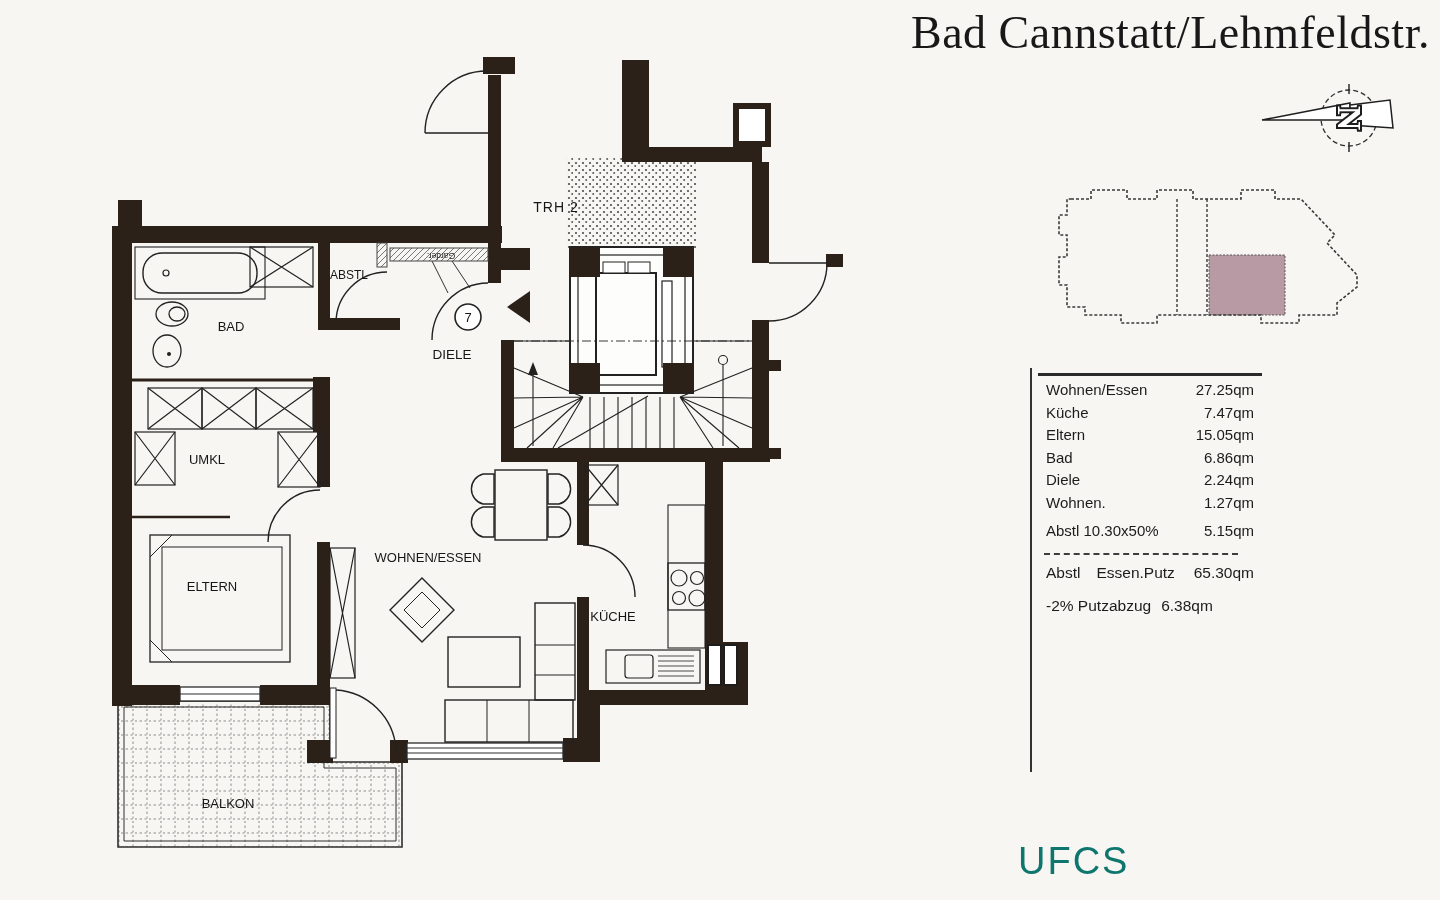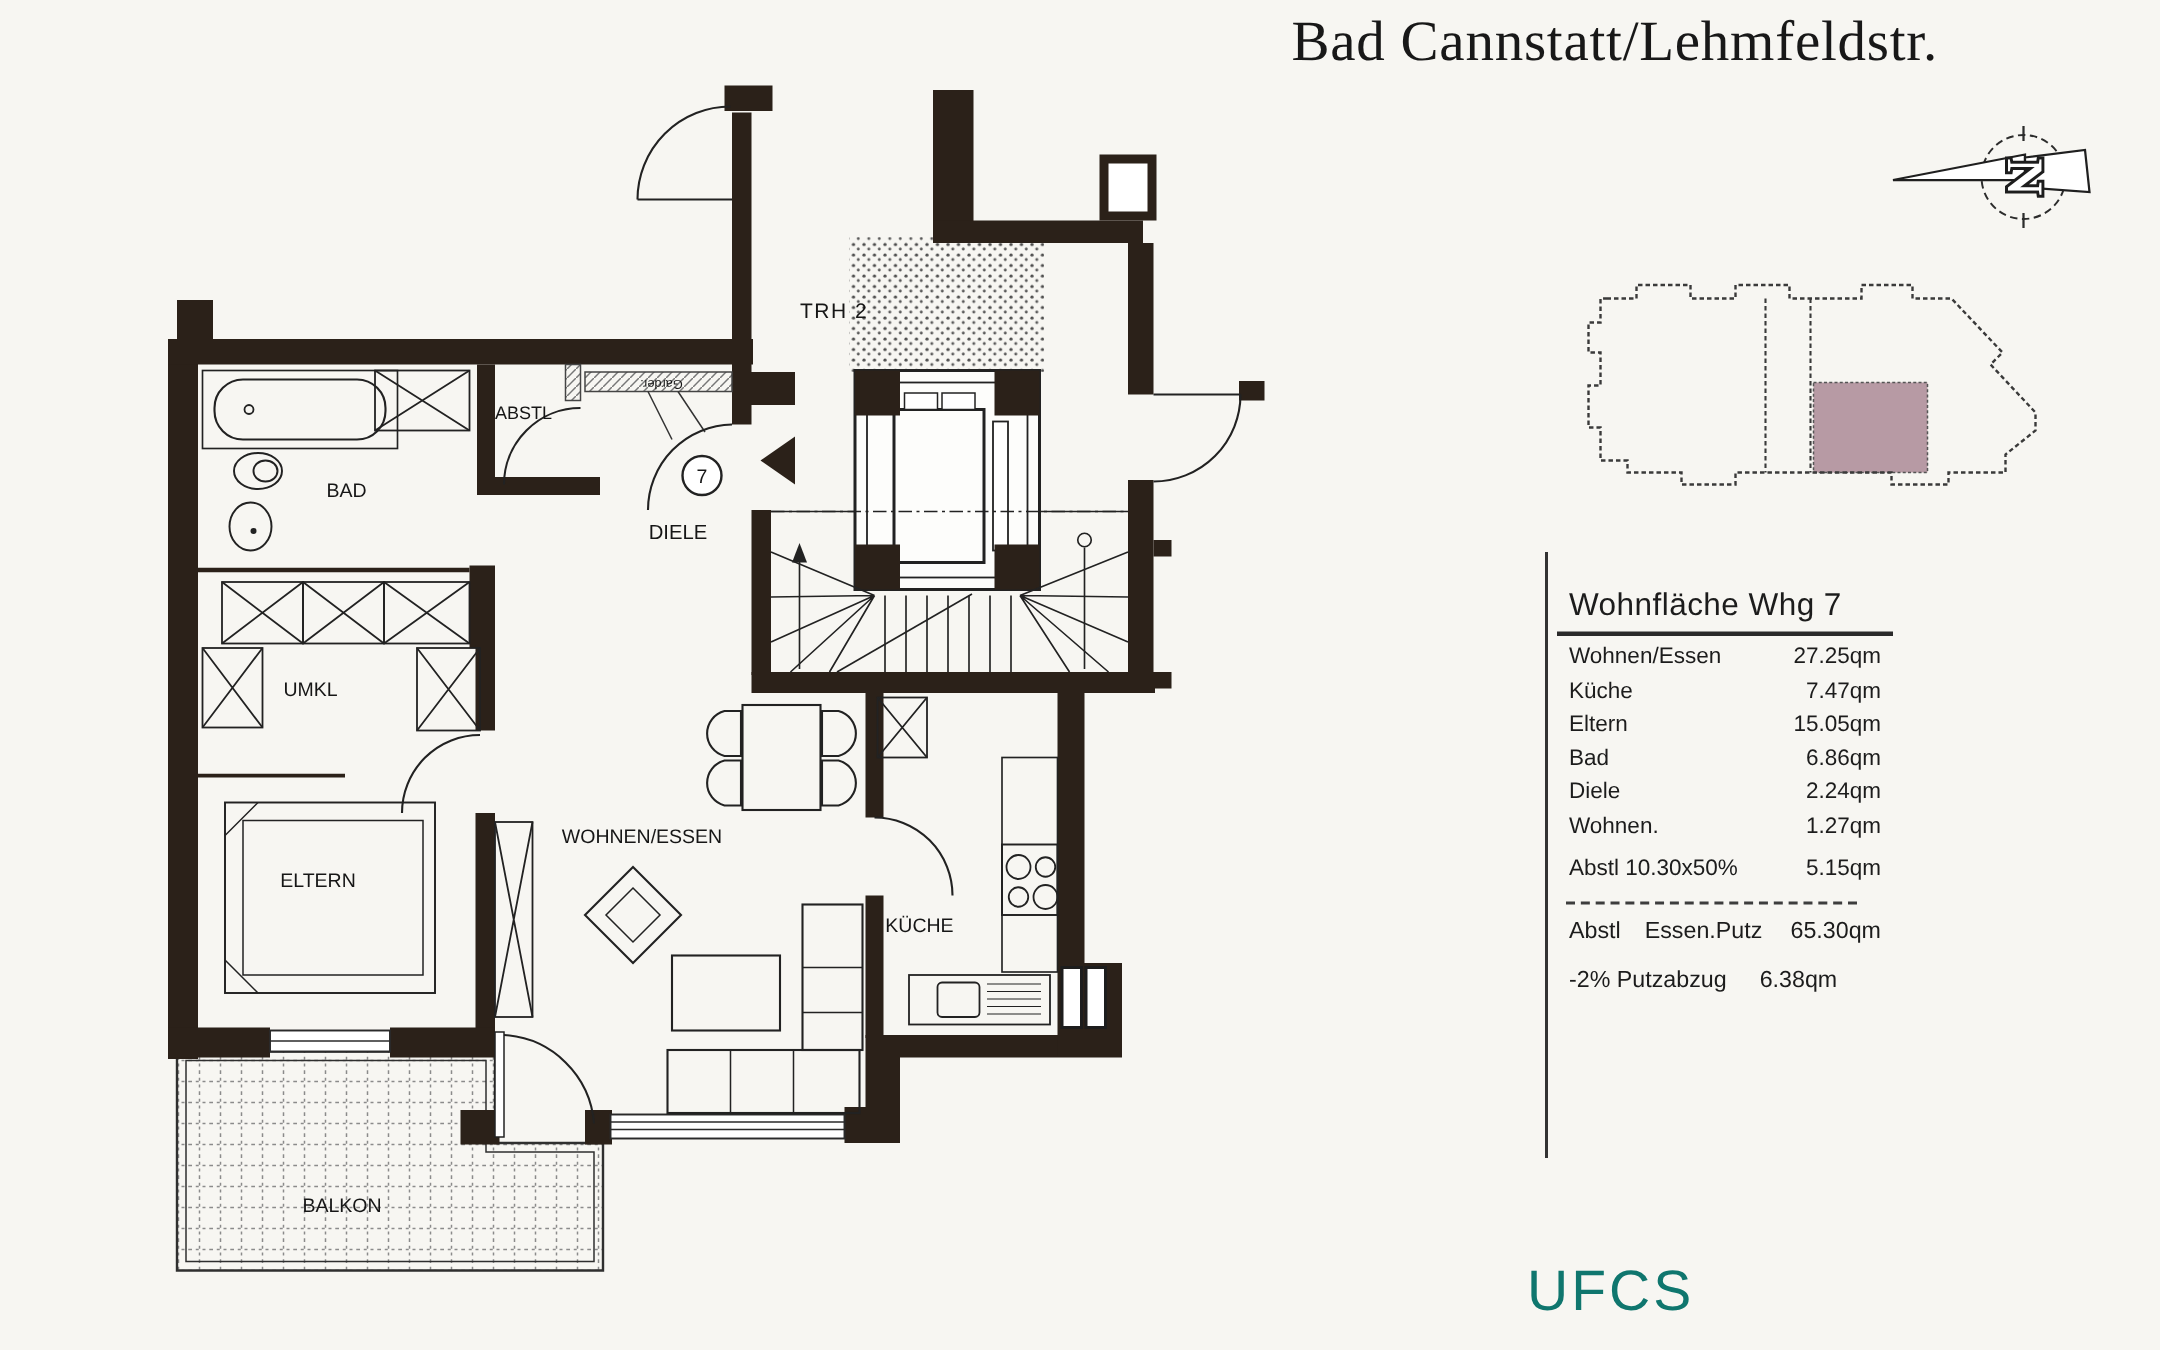--- a/index.html
+++ b/index.html
@@ -2,42 +2,42 @@
 <html><head>
 <meta charset="utf-8">
 <style>
   html,body{margin:0;padding:0}
   body{
     width:1440px;height:900px;position:relative;overflow:hidden;
     background:#f7f6f2;color:#1c1c1c;
     font-family:"Liberation Sans",sans-serif;
   }
   .page-title{
-    position:absolute;left:861px;top:6px;white-space:nowrap;
-    font-family:"Liberation Serif",serif;font-size:38px;color:#181818;
+    position:absolute;left:911px;top:6px;white-space:nowrap;
+    font-family:"Liberation Serif",serif;font-size:46px;color:#181818;
     letter-spacing:.5px;
   }
   .plan-svg{position:absolute;left:0;top:0}
   .compass-svg{position:absolute;left:1248px;top:76px}
   .minimap-svg{position:absolute;left:1035px;top:168px}
   .area-table{
     position:absolute;left:1030px;top:368px;width:242px;height:404px;
     border-left:2px solid #333;padding-left:14px;box-sizing:border-box;
   }
   .tbl-title{font-size:21px;margin-top:24px;letter-spacing:.3px}
   .tbl-rule{height:3px;background:#2a2a2a;width:224px;margin:5px 0 3px -8px}
   .tbl-floor{font-size:21px;margin:1px 0 12px}
   .tbl-row{width:208px;display:flex;justify-content:space-between;
     font-size:15px;line-height:22.5px}
   .tbl-row.balkon{margin-top:6px}
   .tbl-sep{width:194px;border-top:2px dashed #3d3d3d;margin:10px 0 8px -2px}
   .tbl-total{width:208px;display:flex;font-size:15.5px;line-height:20px}
   .tbl-total .l2{margin-left:16px}
   .tbl-total .val{margin-left:auto}
-  .tbl-deduct{display:flex;gap:22px;font-size:15.5px;margin-top:14px}
+  .tbl-deduct{display:flex;gap:10px;font-size:15.5px;margin-top:14px}
   .brand{
     position:absolute;left:1018px;top:840px;font-size:38px;color:#0f766e;
     letter-spacing:2px;
   }
 </style>
 </head>
 <body>
 
 <svg class="plan-svg" width="900" height="900" viewBox="0 0 900 900">
   <defs>
@@ -268,21 +268,20 @@
   <rect x="1204" y="252" width="76" height="60" stroke="#555" stroke-width="1" stroke-dasharray="2 1.5" fill="#b79aa4"></rect>
   <path d="M1066,196 L1086,196 1086,187 1122,187 1122,196 1152,196 1152,187 1188,187 1188,196
            1236,196 1236,187 1270,187 1270,196 1296,196 1330,232 1322,240 1352,272 1352,284
            1332,300 1332,312 1294,312 1294,320 1256,320 1256,312 1152,312 1152,320 1116,320
            1116,312 1080,312 1080,304 1062,304 1062,282 1054,282 1054,254 1062,254 1062,232
            1054,232 1054,212 1062,212 1062,196 Z" fill="none" stroke="#3a3a3a" stroke-width="1.6" stroke-dasharray="3 2"></path>
   <path d="M1172,196 V312 M1202,196 V312" fill="none" stroke="#3a3a3a" stroke-width="1.4" stroke-dasharray="3 2"></path>
 </svg>
 
 <div class="area-table">
-  <div class="tbl-title">Wohnfläche Whg 7</div>
   <div class="tbl-rule"></div>
 
   <div class="tbl-row">
     <span>Wohnen/Essen</span>
     <span>27.25qm</span>
   </div>
   <div class="tbl-row">
     <span>Küche</span>
     <span>7.47qm</span>
   </div>

